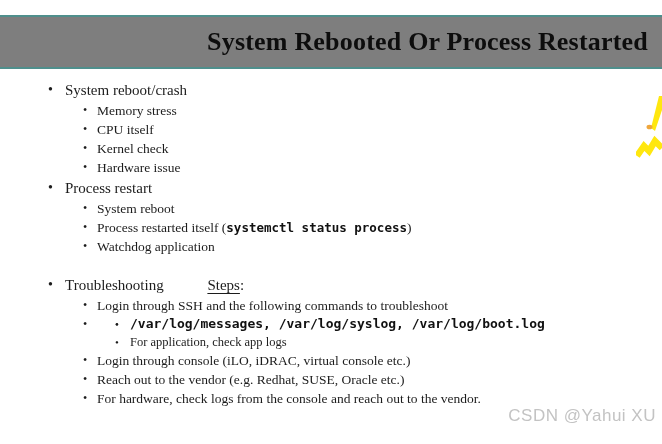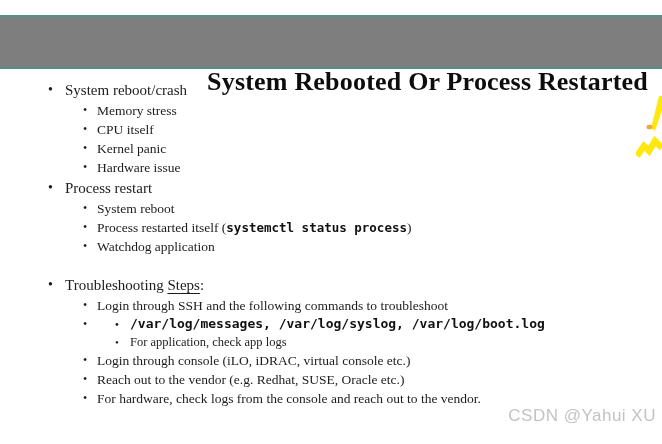--- a/index.html
+++ b/index.html
@@ -25,21 +25,20 @@
     box-sizing: content-box;
   }
   .titlebar .title-text {
     display: inline-block;
     line-height: 50px;
     padding-right: 14px;
     font-size: 26px;
     font-weight: bold;
     color: #0d0d0d;
     letter-spacing: 0.2px;
-    margin-top: 40px;
   }
 
   
   .body { position: absolute; top: 79px; left: 0; right: 0; }
   ul { list-style: none; margin: 0; padding: 0; }
   li { position: relative; }
   .blt { position: absolute; left: 0; top: 0; }
 
   ul.l1 { padding-left: 48px; }
   ul.l1 > li { padding-left: 17px; font-size: 15px; line-height: 22px; }
@@ -64,20 +63,21 @@
   }
   ul.l3 .code { font-size: 13px; }
 
   li.note-line { font-size: 11.5px; line-height: 15px; }
   li.note-line > .blt { font-size: 9px; }
 
   .u {
     text-decoration: underline;
     text-underline-offset: 3px;
     text-decoration-thickness: 1px;
+    margin-left: 40px;
   }
 
   
   .watermark {
     position: absolute;
     top: 406px;
     right: 6px;
     font-family: "Liberation Sans", sans-serif;
     font-size: 17px;
     color: #c3c3c3;
@@ -114,21 +114,21 @@
           <li>
             <span class="blt">•</span>
             <span>Memory stress</span>
           </li>
           <li>
             <span class="blt">•</span>
             <span>CPU itself</span>
           </li>
           <li>
             <span class="blt">•</span>
-            <span>Kernel panic</span>
+            <span>Kernel check</span>
           </li>
           <li>
             <span class="blt">•</span>
             <span>Hardware issue</span>
           </li>
         </ul>
       </li>
 
       <li>
         <span class="blt">•</span>

